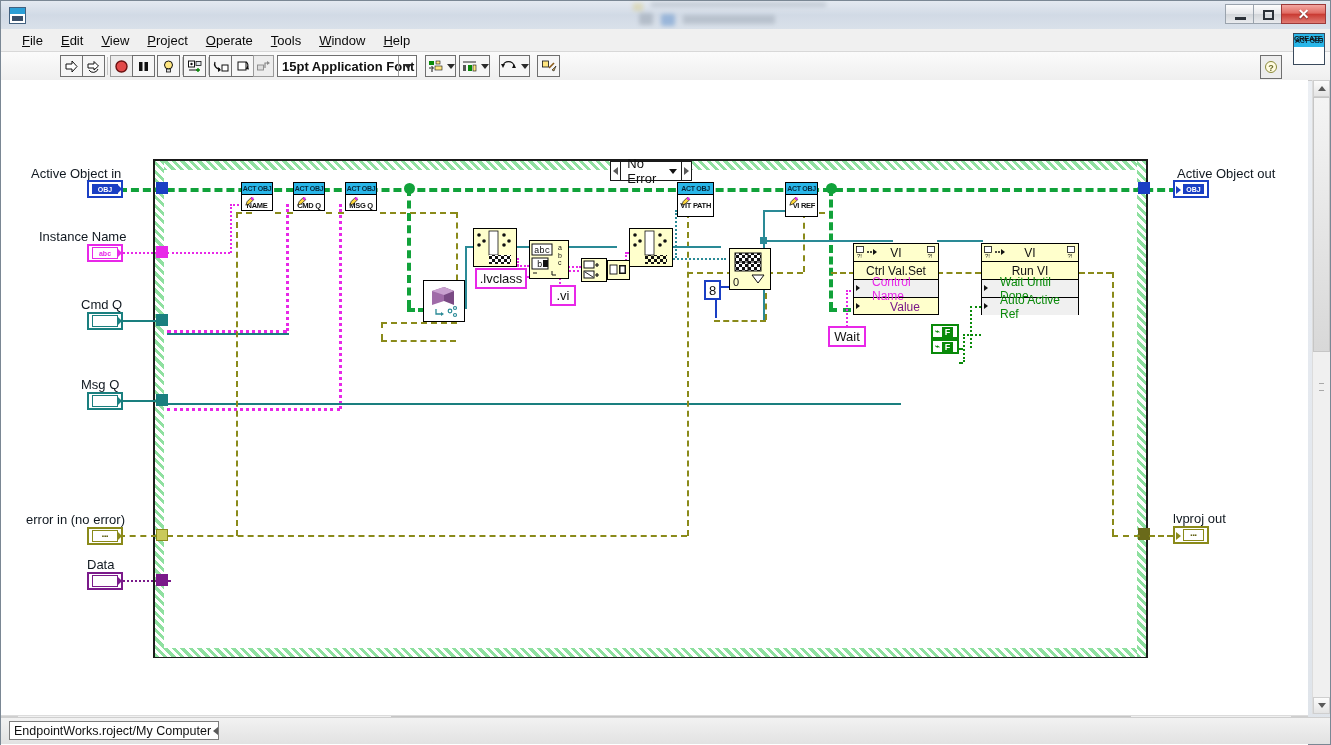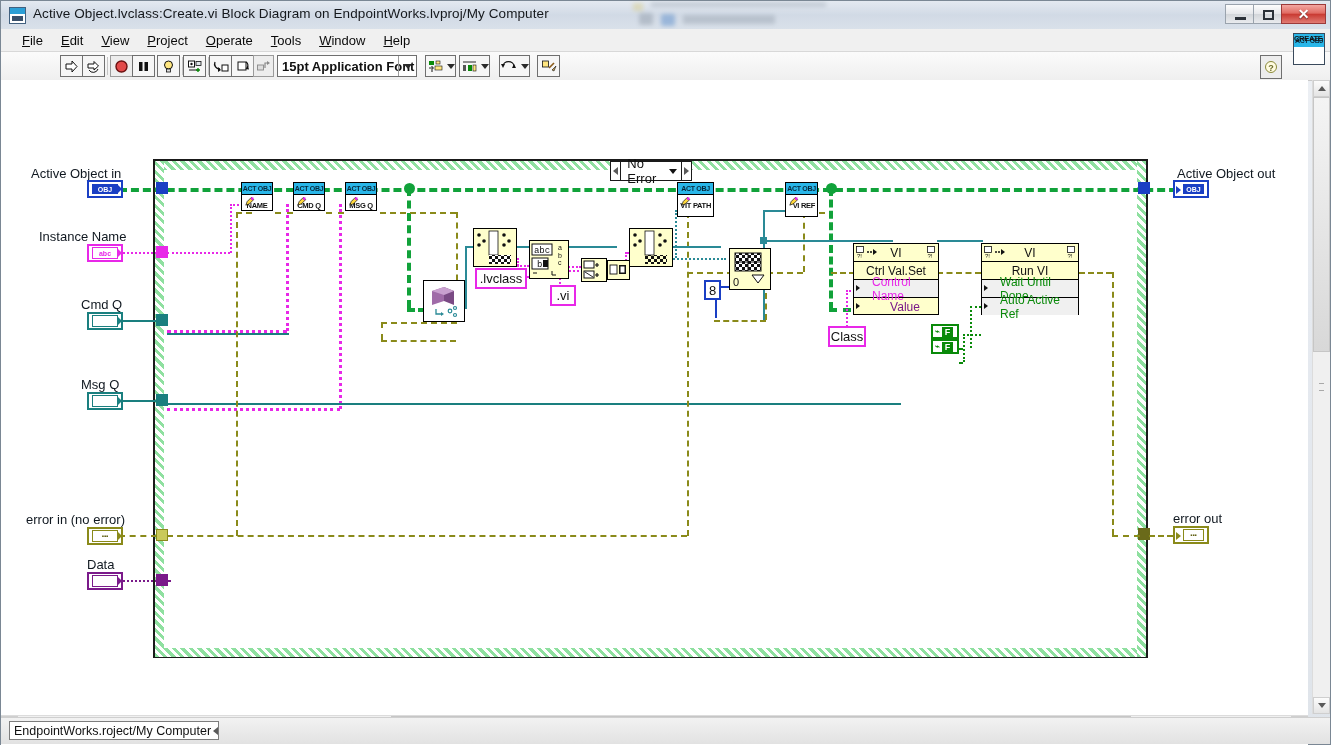--- a/index.html
+++ b/index.html
@@ -270,21 +270,20 @@
         <div class="r2"></div>
         <div class="r3"></div>
         <div class="r4"></div>
         <div class="r5"></div>
     </div>
     <div class="title-icon">
       <div class="top"></div>
         <div class="bot"></div>
         <div class="gl"></div>
     </div>
-    <div class="title-text">Active Object.lvclass:Create.vi Block Diagram on EndpointWorks.lvproj/My Computer</div>
     <div class="win-buttons">
       <div class="wb">
           <div class="min-g"></div>
         </div>
       <div class="wb">
           <div class="max-g"></div>
         </div>
       <div class="wb close">
         <div class="cls-g">✕</div>
       </div>
@@ -590,21 +589,21 @@
     <div class="term" style="left:86px; top:492px; width:36px; border-color:#7a1a8a;">
       <div class="inner" style="background:#fff; border:1px solid #7a1a8a;"></div>
       <div class="nub" style="border-left:5px solid #7a1a8a;"></div>
     </div>
 
     <div class="lbl" style="left:1176px; top:86px;">Active Object out</div>
     <div class="term" style="left:1172px; top:100px; width:36px; border-color:#1a3fc4;">
       <div class="nub-l" style="border-left:5px solid #1a3fc4;"></div>
       <div class="inner" style="background:#1a3fc4; color:#fff; margin-left:8px;">OBJ</div>
     </div>
-    <div class="lbl" style="left:1172px; top:431px;">error out</div>
+    <div class="lbl" style="left:1172px; top:431px;">lvproj out</div>
     <div class="term" style="left:1172px; top:446px; width:36px; border-color:#8a8a1a;">
       <div class="nub-l" style="border-left:5px solid #8a8a1a;"></div>
       <div class="inner" style="background:#fff; border:1px solid #8a8a1a; margin-left:8px; font-size:6px; color:#5a5a0a;">▪▪▪</div>
     </div>
 
     <div class="pnode" style="left:240px; top:102px; width:32px; height:29px;">
       <div class="ph">ACT OBJ</div>
       <div class="pb">
         <svg class="pencil" viewBox="0 0 12 12">
           <path d="M2 10 L3.5 6 L8 1.5 L10.5 4 L6 8.5 Z" fill="#ffd83a" stroke="#111" stroke-width=".8"></path>
@@ -756,21 +755,21 @@
               <rect x="3" y="3" width="3" height="3" fill="#111"></rect>
           </pattern>
         </defs>
         <path d="M22 26 L34 26 L28 34 Z" fill="#fff" stroke="#111" stroke-width="1"></path>
       </svg>
       <div style="position:absolute; left:3px; bottom:1px; font-size:11px; color:#111;">0</div>
     </div>
 
     <div class="sconst" style="left:474px; top:188px; width:52px; height:21px;">.lvclass</div>
     <div class="sconst" style="left:549px; top:205px; width:26px; height:21px;">.vi</div>
-    <div class="sconst" style="left:827px; top:246px; width:38px; height:21px;">Class</div>
+    <div class="sconst" style="left:827px; top:246px; width:38px; height:21px;">Wait</div>
     <div class="nconst" style="left:703px; top:200px; width:17px; height:20px;">8</div>
 
     <div class="bconst" style="left:930px; top:244px; width:28px; height:15px;">
       <span style="padding-left:2px; font-size:8px;">⌁</span>
       <span style="background:#0a8a0a; color:#fff; padding:0 3px; margin-left:2px; font-size:9px;">F</span>
     </div>
     <div class="bconst" style="left:930px; top:259px; width:28px; height:15px;">
       <span style="padding-left:2px; font-size:8px;">⌁</span>
       <span style="background:#0a8a0a; color:#fff; padding:0 3px; margin-left:2px; font-size:9px;">F</span>
     </div>

